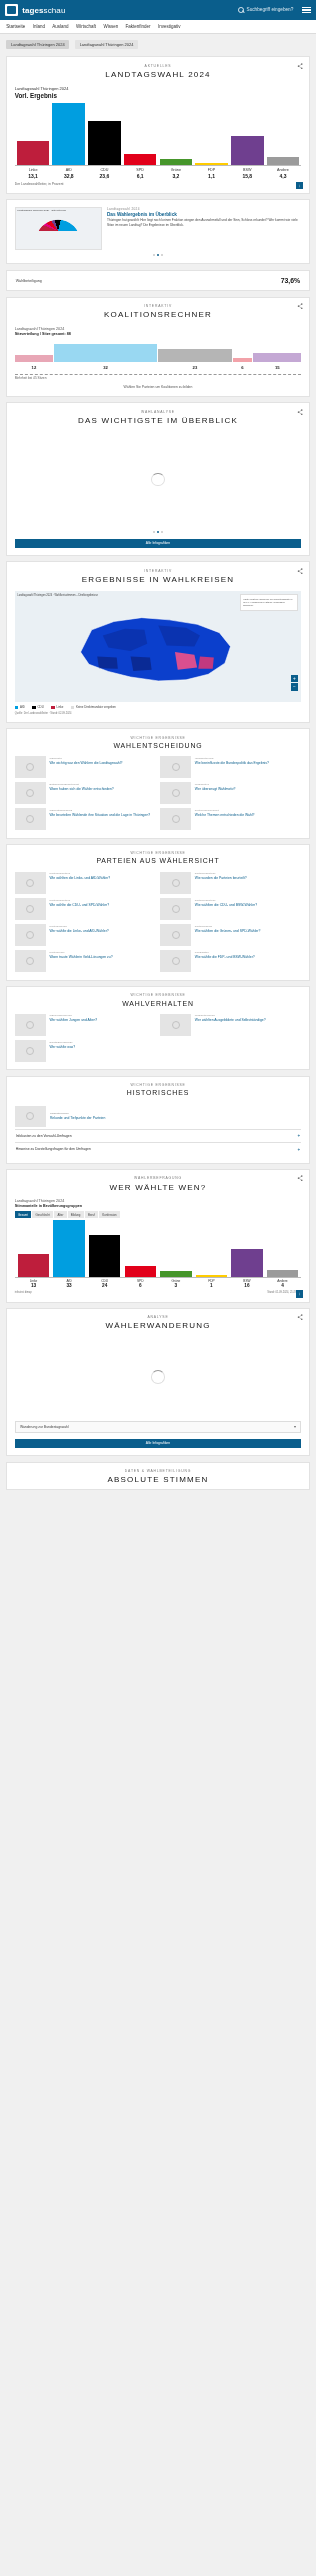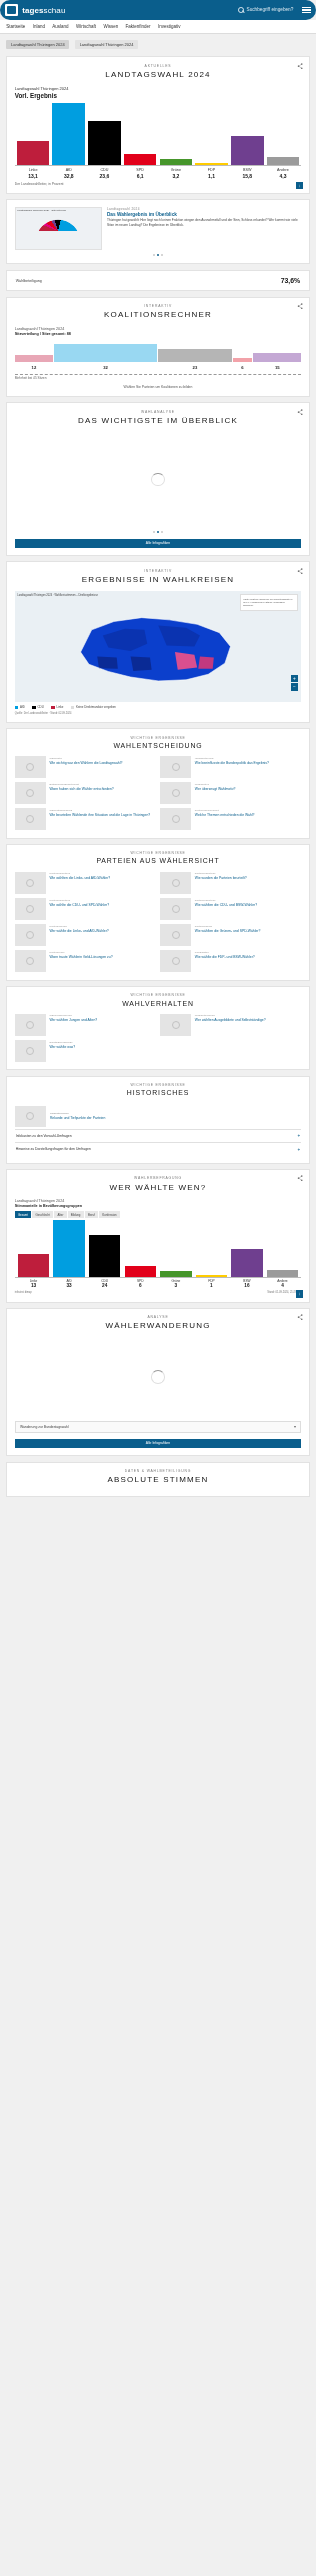--- a/index.html
+++ b/index.html
@@ -15,21 +15,20 @@
 
   
   .topbar {
     background:#0a5e8c;
     color:#fff;
     height:20px;
     display:flex;
     align-items:center;
     padding:0 5.3px;
     gap:4.2px;
-    border-radius:10px;
   }
   .logo-box {
     width:12.7px;height:12.7px;background:#fff;border-radius:1.1px;
     display:flex;align-items:center;justify-content:center;
   }
   .logo-box .inner{width:8.4px;height:8.4px;background:#0a5e8c;border-radius:1.1px;}
   .brand { font-size:8px; font-weight:bold; letter-spacing:0.1px;}
   .brand .light{font-weight:normal;}
   .topbar .spacer{flex:1;}
   .top-search {
@@ -770,19 +769,19 @@
     <div class="loading" style="height:79px;">
       <div class="spinner"></div>
     </div>
     <div class="selrow">
       <span>Wanderung zur Bundestagswahl</span>
       <span class="chev"></span>
     </div>
     <div class="blue-bar">Alle Infografiken</div>
   </div>
 
-  <div class="card" style="padding-bottom:10px;">
+  <div class="card" style="padding-bottom:3px;">
     <div class="kicker">Daten &amp; Wahlbeteiligung</div>
     <h2 class="headline" style="margin-bottom:2.1px;">Absolute Stimmen</h2>
   </div>
 
 </div>
 
 
 </body></html>

